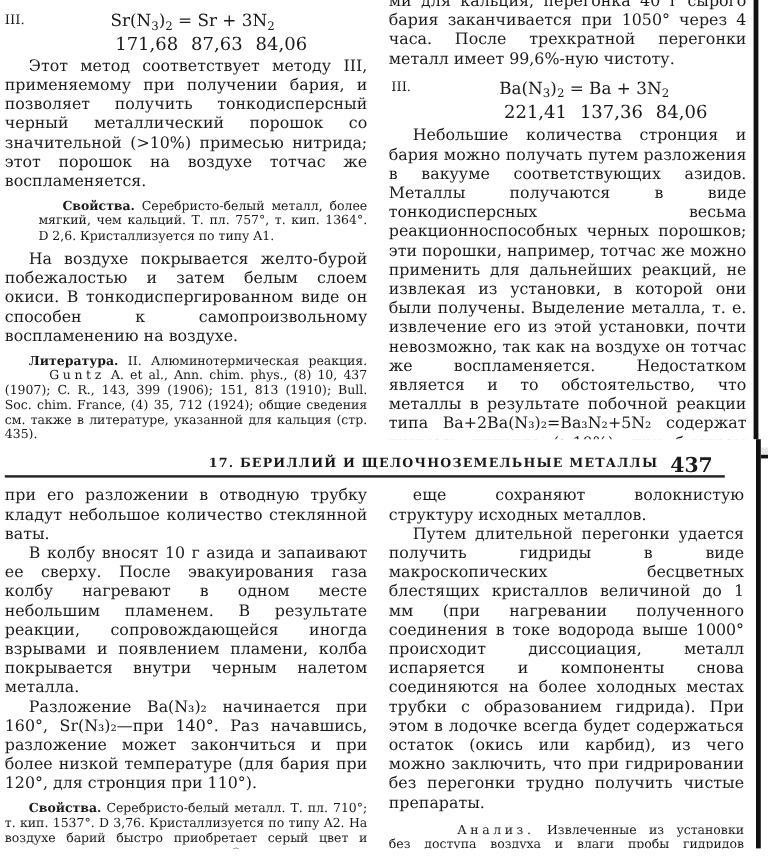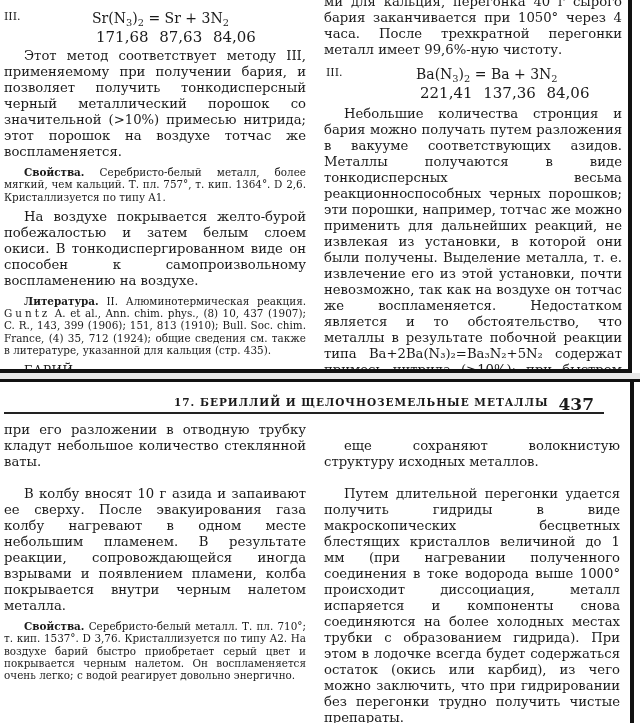--- a/index.html
+++ b/index.html
@@ -1,51 +1,51 @@
 <!DOCTYPE html>
 <html><head>
 <meta charset="utf-8">
 <style>
   html, body { margin:0; padding:0; }
   body { width:640px; height:723px; background:#fff; position:relative; overflow:hidden;
          font-family:"DejaVu Serif", "Liberation Serif", serif; color:#1a1a1a; }
   .page { position:absolute; left:0; background:#fff; overflow:hidden; }
   #page-top { top:0; width:628px; height:369px; border-right:4px solid #111; border-bottom:4px solid #111; }
   #gap { position:absolute; left:0; top:373px; width:640px; height:6px; background:#e8e8e8; border-bottom:3px solid #111;}
-  #page-bot { top:382px; width:630px; height:341px; border-right:4px solid #111; }
+  #page-bot { top:366px; width:630px; height:341px; border-right:4px solid #111; }
   .col { position:absolute; top:0; }
   .p { margin:0; text-align:justify; text-align-last:left; }
   .big { font-size:13.2px; line-height:16px; }
   .small { font-size:10.4px; line-height:12.3px; }
-  .ind { text-indent:20px;margin-top:16px; }
+  .ind { text-indent:20px; }
   .eq { position:relative; height:40px; font-size:14px; }
   .eq .roman { position:absolute; left:0; top:4px; font-size:11px; }
   .eq .formula { position:absolute; top:4px; white-space:nowrap; }
   .eq .masses { position:absolute; top:22px; font-size:15px; white-space:nowrap; word-spacing:6px;}
   sub { font-size:70%; vertical-align:-3px; line-height:0; }
-  .sp { letter-spacing:3px; }
+  .sp { letter-spacing:3px;margin-left:37px; }
   .b { font-weight:bold; }
   .heading { font-size:12px; margin:8px 0 6px 20px; letter-spacing:0.5px; }
   .running { position:absolute; top:12px; left:0; width:600px; height:18px; border-bottom:2px solid #222; font-size:10.5px; }
   .running .title { position:absolute; left:170px; top:2px; letter-spacing:1px; font-weight:bold;}
   .running .num { position:absolute; right:10px; top:0px; font-size:17px; font-weight:bold;}
 </style>
 </head>
 <body>
 
 <div class="page" id="page-top">
 
   <div class="col" style="left:4px; width:302px; top:2px;">
     <div class="eq" style="margin-top:4px;">
       <span class="roman">III.</span>
       <span class="formula" style="left:88px;"><span>Sr(N</span><sub>3</sub><span>)</span><sub>2</sub><span> =  Sr  +  3N</span><sub>2</sub></span>
       <span class="masses" style="left:92px;">171,68    87,63   84,06</span>
     </div>
     <p class="p big ind" style="margin-top:2px;">Этот метод соответствует методу III, применяемому при получении бария, и позволяет получить тонкодисперсный черный металлический порошок со значительной (&gt;10%) примесью нитрида; этот порошок на воздухе тотчас же воспламеняется.</p>
-    <p class="p small ind" style="margin-top:6px;"><span class="b">Свойства.</span><span> Серебристо-белый металл, более мягкий, чем кальций. Т. пл. 757°, т. кип. 1364°. D 2,6. Кристаллизуется по типу A1.</span></p>
+    <p class="p small ind" style="margin-top:6px;margin-left:28px;"><span class="b">Свойства.</span><span> Серебристо-белый металл, более мягкий, чем кальций. Т. пл. 757°, т. кип. 1364°. D 2,6. Кристаллизуется по типу A1.</span></p>
     <p class="p big ind" style="margin-top:6px;">На воздухе покрывается желто-бурой побежалостью и затем белым слоем окиси. В тонкодиспергированном виде он способен к самопроизвольному воспламенению на воздухе.</p>
     <p class="p small ind" style="margin-top:6px;"><span class="b">Литература.</span><span> II. Алюминотермическая реакция. </span><span class="sp">Guntz</span><span> A. et al., Ann. chim. phys., (8) 10, 437 (1907); C. R., 143, 399 (1906); 151, 813 (1910); Bull. Soc. chim. France, (4) 35, 712 (1924); общие сведения см. также в литературе, указанной для кальция (стр. 435).</span></p>
     <div class="heading">БАРИЙ</div>
 
   </div>
 
   <div class="col" style="left:324px; width:298px; top:-6px;">
     <p class="p big">ми для кальция, перегонка 40 г сырого бария заканчивается при 1050° через 4 часа. После трехкратной перегонки металл имеет 99,6%-ную чистоту.</p>
     <div class="eq" style="margin-top:4px;">
       <span class="roman" style="left:2px;">III.</span>
@@ -60,20 +60,21 @@
 <div id="gap"></div>
 
 <div class="page" id="page-bot">
   <div class="running" style="left:4px;">
     <span class="title">17. БЕРИЛЛИЙ И ЩЕЛОЧНОЗЕМЕЛЬНЫЕ МЕТАЛЛЫ</span>
     <span class="num">437</span>
   </div>
   <div class="col" style="left:4px; width:302px; top:40px;">
     <p class="p big">при его разложении в отводную трубку кладут небольшое количество стеклянной ваты.</p>
     <p class="p big ind">В колбу вносят 10 г азида и запаивают ее сверху. После эвакуирования газа колбу нагревают в одном месте небольшим пламенем. В результате реакции, сопровождающейся иногда взрывами и появлением пламени, колба покрывается внутри черным налетом металла.</p>
+    <p class="p big ind">Разложение Ba(N₃)₂ начинается при 160°, Sr(N₃)₂—при 140°. Раз начавшись, разложение может закончиться и при более низкой температуре (для бария при 120°, для стронция при 110°).</p>
     <p class="p small ind" style="margin-top:6px;"><span class="b">Свойства.</span><span> Серебристо-белый металл. Т. пл. 710°; т. кип. 1537°. D 3,76. Кристаллизуется по типу A2. На воздухе барий быстро приобретает серый цвет и покрывается черным налетом. Он воспламеняется очень легко; с водой реагирует довольно энергично.</span></p>
 
   </div>
   <div class="col" style="left:324px; width:296px; top:40px;">
     <p class="p big ind">еще сохраняют волокнистую структуру исходных металлов.</p>
     <p class="p big ind">Путем длительной перегонки удается получить гидриды в виде макроскопических бесцветных блестящих кристаллов величиной до 1 мм (при нагревании полученного соединения в токе водорода выше 1000° происходит диссоциация, металл испаряется и компоненты снова соединяются на более холодных местах трубки с образованием гидрида). При этом в лодочке всегда будет содержаться остаток (окись или карбид), из чего можно заключить, что при гидрировании без перегонки трудно получить чистые препараты.</p>
     <p class="p small ind" style="margin-top:8px;"><span class="sp">Анализ.</span><span> Извлеченные из установки без доступа воздуха и влаги пробы гидридов разлагают в вакууме водой, не содержащей воздуха; водород, образующийся при этом, высушивают путем глубокого охлаждения и действием фосфорного ангидрида и затем перекачивают насосом Тёплера в бюретку, в которой и определяют его объем.</span></p>
 
   </div>
 </div>

